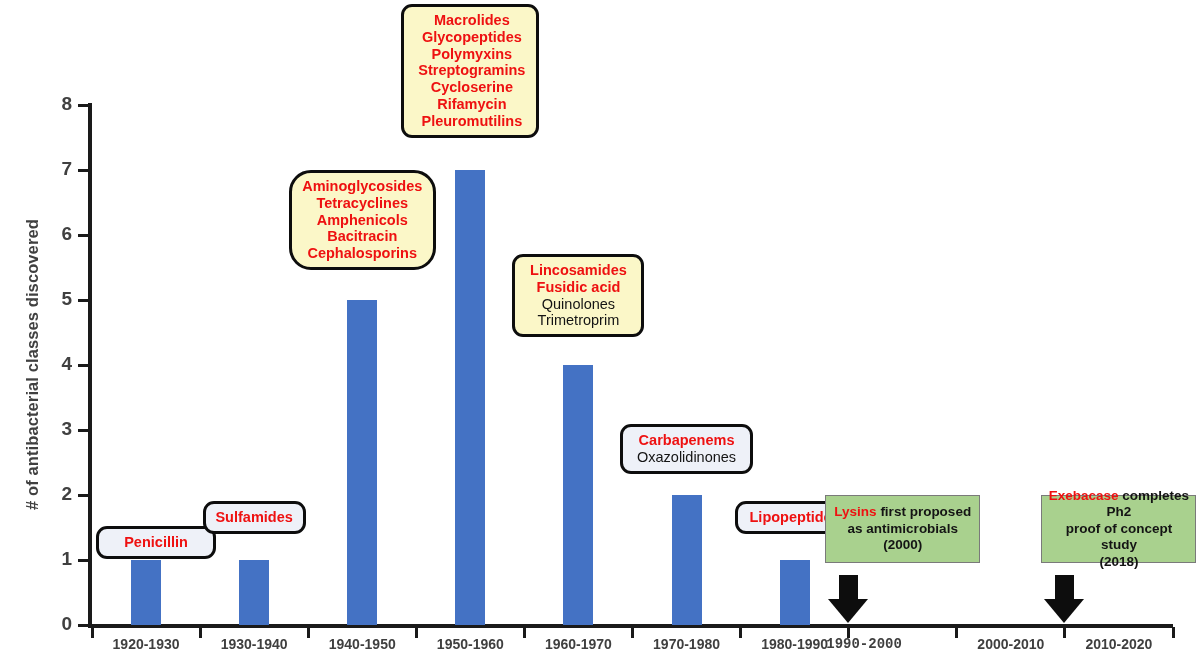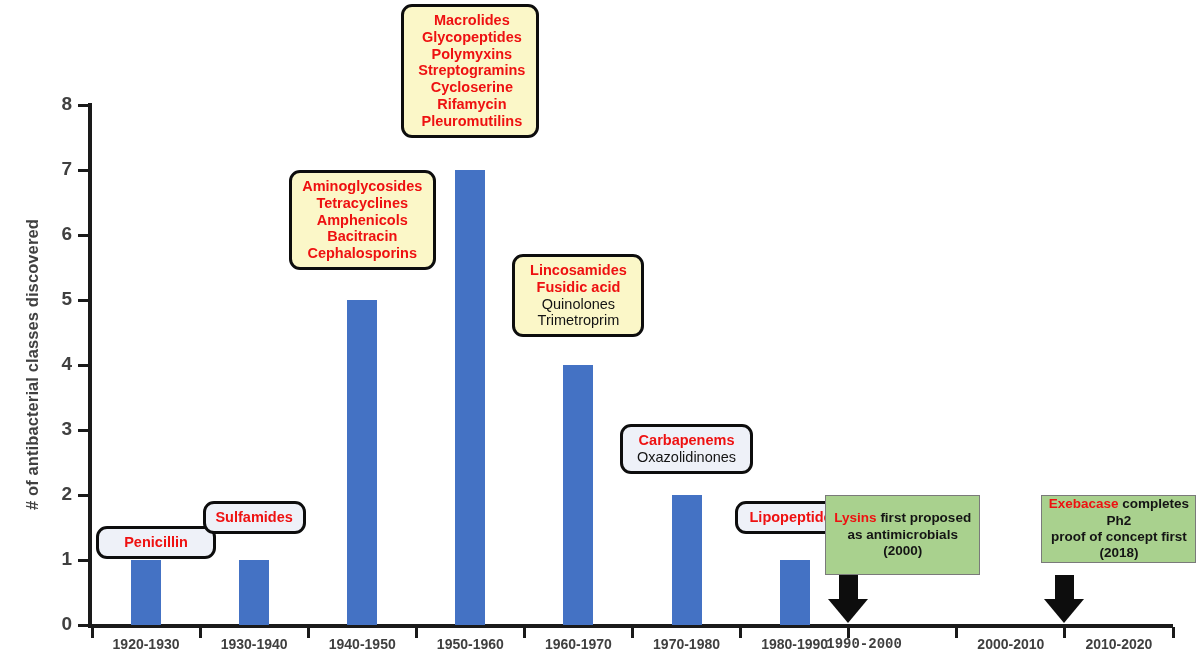--- a/index.html
+++ b/index.html
@@ -214,21 +214,21 @@
       <div class="bar" style="left: 671.55px; top: 495px; width: 30px; height: 130px; background: rgb(68, 114, 196);"></div>
       <div class="bar" style="left: 779.65px; top: 560px; width: 30px; height: 65px; background: rgb(68, 114, 196);"></div>
     </div>
   <div id="callouts">
       <div class="callout blue" style="width: 120px; left: 96.05px; top: 501px; margin-top: 25px;">
         <div class="line red">Penicillin</div>
       </div>
       <div class="callout blue" style="width: 103px; left: 202.65px; top: 501px;">
         <div class="line red">Sulfamides</div>
       </div>
-      <div class="callout yellow" style="width: 147px; left: 288.75px; top: 170px;">
+      <div class="callout yellow" style="width: 147px; left: 288.75px; top: 170px; border-radius: 22px;">
         <div class="line red">Aminoglycosides</div>
         <div class="line red">Tetracyclines</div>
         <div class="line red">Amphenicols</div>
         <div class="line red">Bacitracin</div>
         <div class="line red">Cephalosporins</div>
       </div>
       <div class="callout yellow" style="width: 138px; left: 401.35px; top: 4px; padding-left: 12px;">
         <div class="line red">Macrolides</div>
         <div class="line red">Glycopeptides</div>
         <div class="line red">Polymyxins</div>
@@ -245,32 +245,32 @@
       </div>
       <div class="callout blue" style="width: 133px; left: 620.05px; top: 424px;">
         <div class="line red">Carbapenems</div>
         <div class="line black">Oxazolidinones</div>
       </div>
       <div class="callout blue" style="width: 119px; left: 735.15px; top: 501px;">
         <div class="line red">Lipopeptides</div>
       </div>
     </div>
   <div id="milestones">
-      <div class="milestone" style="width: 155px; left: 825.25px; top: 495px; height: 80px;">
+      <div class="milestone" style="width: 155px; left: 825.25px; top: 495px; height: 68px;">
         <div><span class="hl">Lysins</span> first proposed</div>
         <div>as antimicrobials</div>
         <div>(2000)</div>
       </div>
       <div class="down-arrow" style="left: 828.2px; top: 575px; width: 41px; height: 49px;">
         <div class="shaft"></div>
         <div class="head"></div>
       </div>
       <div class="milestone" style="width: 155px; left: 1041.45px; top: 495px; height: 68px;">
         <div><span class="hl">Exebacase</span> completes Ph2</div>
-        <div>proof of concept first</div>
+        <div>proof of concept study</div>
         <div>(2018)</div>
       </div>
       <div class="down-arrow" style="left: 1044.4px; top: 575px; width: 41px; height: 49px;">
         <div class="shaft"></div>
         <div class="head"></div>
       </div>
     </div>
 
 </div>
 

